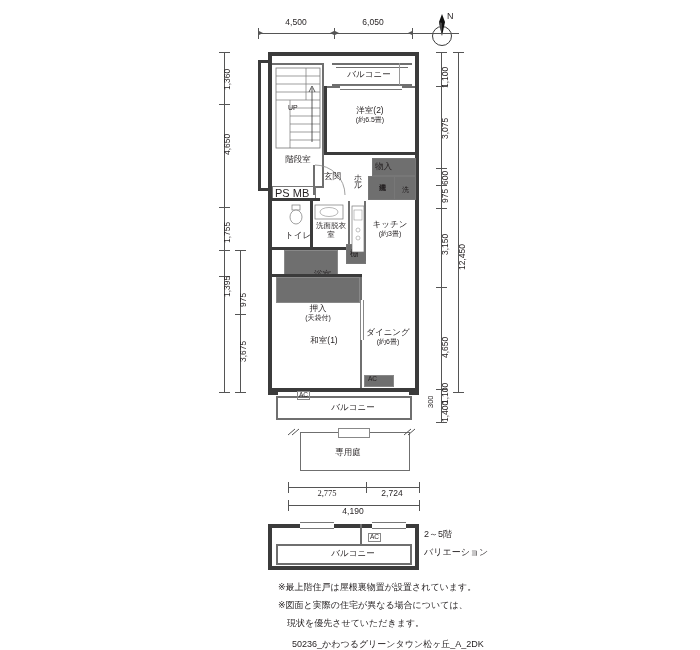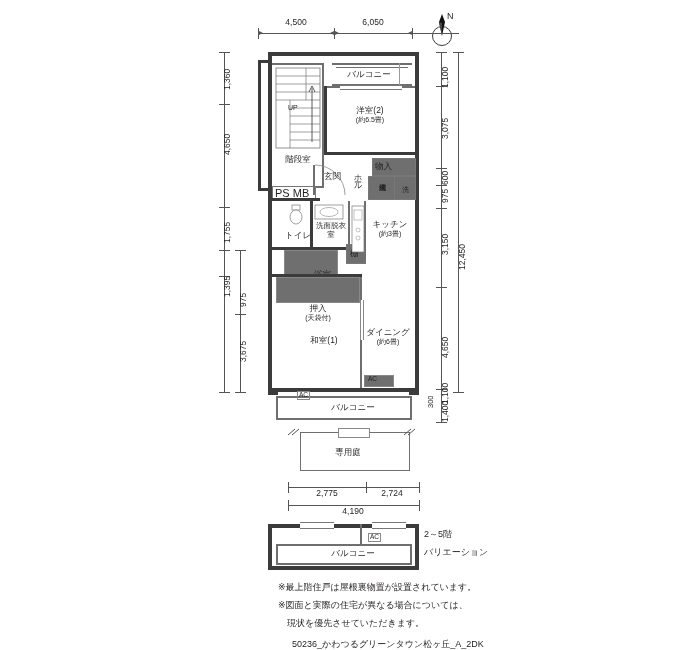--- a/index.html
+++ b/index.html
@@ -259,21 +259,21 @@
   <svg width="16" height="12" viewBox="0 0 16 12">
       <path d="M0 9 L7 3 M4 9 L11 3" stroke="#555" stroke-width="1" fill="none"></path>
     </svg>
 </div>
 <div class="t c" style="left:348px;top:448px;">専用庭</div>
 
 <div class="dimline" style="left:288px;top:487px;width:132px;height:1px;"></div>
 <div class="dimline" style="left:288px;top:482px;width:1px;height:11px;"></div>
 <div class="dimline" style="left:366px;top:482px;width:1px;height:11px;"></div>
 <div class="dimline" style="left:419px;top:482px;width:1px;height:11px;"></div>
-<div class="t c" style="left:327px;top:489px;">2,775</div>
+<div class="t c" style="left:327px;top:489px;font-family:Liberation Serif, serif;">2,775</div>
 <div class="t c" style="left:392px;top:489px;">2,724</div>
 <div class="dimline" style="left:288px;top:505px;width:132px;height:1px;"></div>
 <div class="dimline" style="left:288px;top:500px;width:1px;height:11px;"></div>
 <div class="dimline" style="left:419px;top:500px;width:1px;height:11px;"></div>
 <div class="t c" style="left:353px;top:507px;">4,190</div>
 
 <div class="wall" style="left:268px;top:524px;width:151px;height:4px;"></div>
 <div class="wall" style="left:268px;top:566px;width:151px;height:4px;"></div>
 <div class="wall" style="left:268px;top:524px;width:4px;height:46px;"></div>
 <div class="wall" style="left:415px;top:524px;width:4px;height:46px;"></div>

